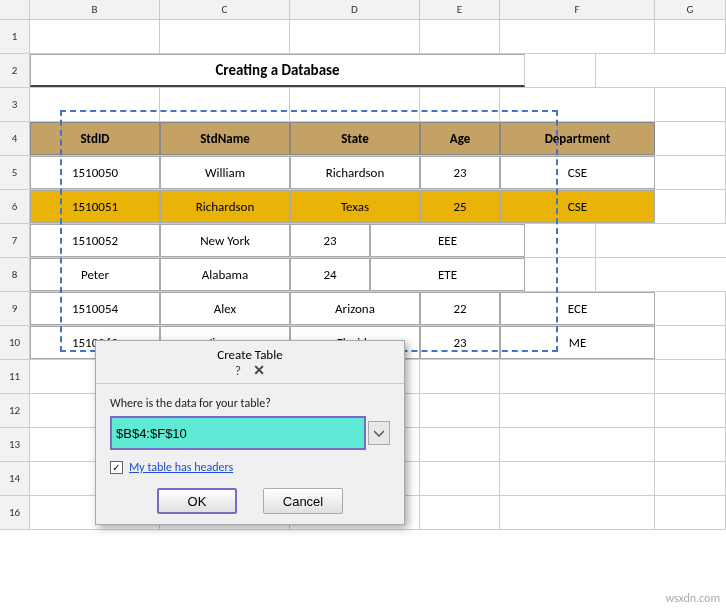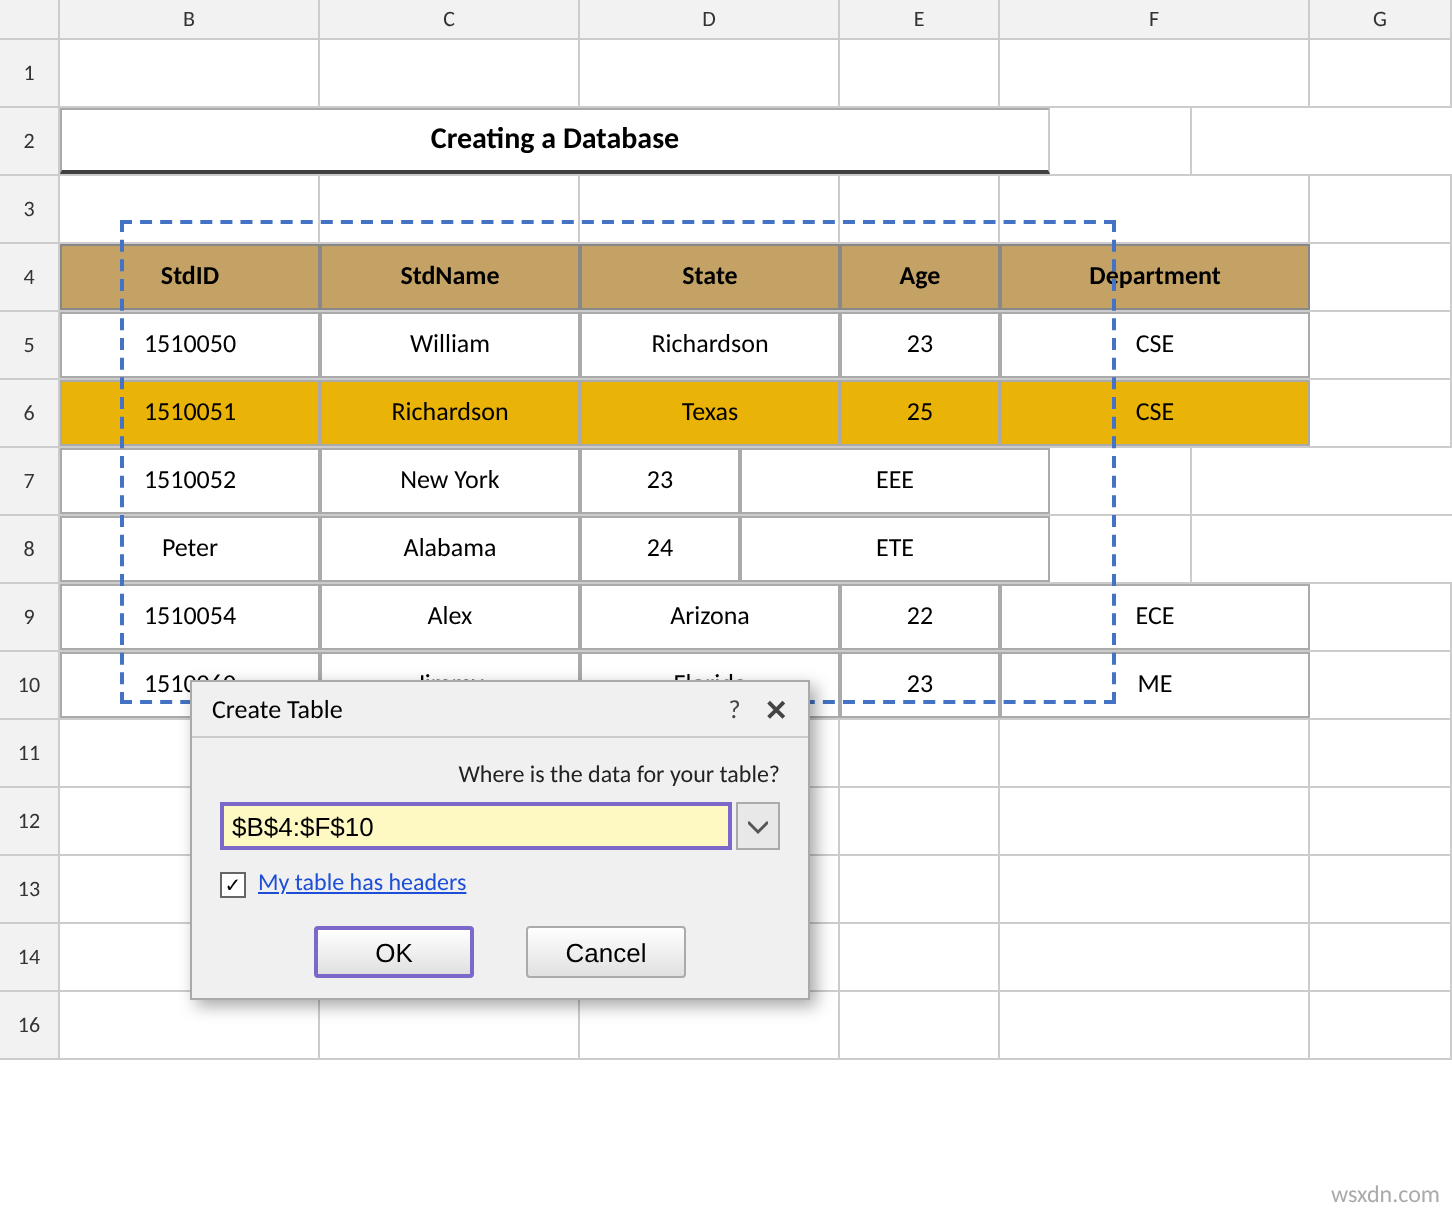--- a/index.html
+++ b/index.html
@@ -125,23 +125,23 @@
       border: 1px solid #aaa;
       box-shadow: 3px 3px 8px rgba(0,0,0,0.35);
       pointer-events: all;
       font-size: 13px;
     }
 
     .dialog-titlebar {
       background: #f0f0f0;
       display: flex;
       align-items: center;
-      justify-content: space-between;
       padding: 6px 10px 4px 10px;
       border-bottom: 1px solid #ccc;
+      flex-direction: column;
     }
 
     .dialog-title {
       font-size: 13px;
       font-weight: normal;
     }
 
     .dialog-controls {
       display: flex;
       align-items: center;
@@ -162,36 +162,35 @@
     }
 
     .dialog-body {
       padding: 12px 14px 10px 14px;
     }
 
     .dialog-label {
       font-size: 12px;
       margin-bottom: 6px;
       color: #222;
-      text-align: right;
     }
 
     .dialog-input-row {
       display: flex;
       align-items: center;
       margin-bottom: 10px;
     }
 
     .dialog-input {
       flex: 1;
-      height: 24px;
+      height: 34px;
       border: 2px solid #7b68c8;
       padding: 2px 4px;
       font-size: 13px;
-      background: #fef9c3;
+      background: #5eead4;
       outline: none;
     }
 
     .dialog-input-btn {
       width: 22px;
       height: 24px;
       border: 1px solid #aaa;
       background: #e8e8e8;
       display: flex;
       align-items: center;

